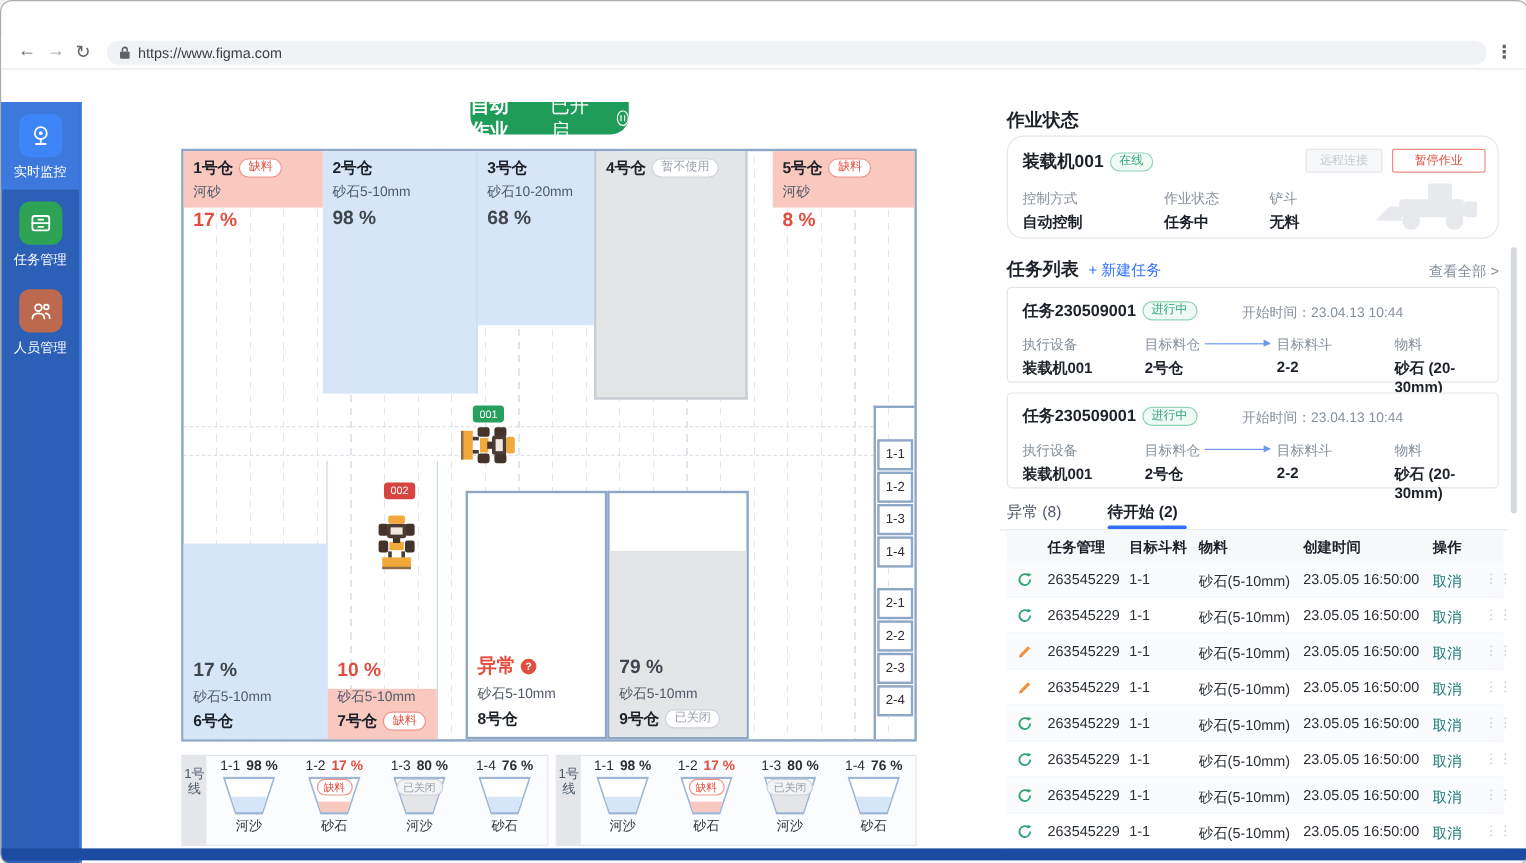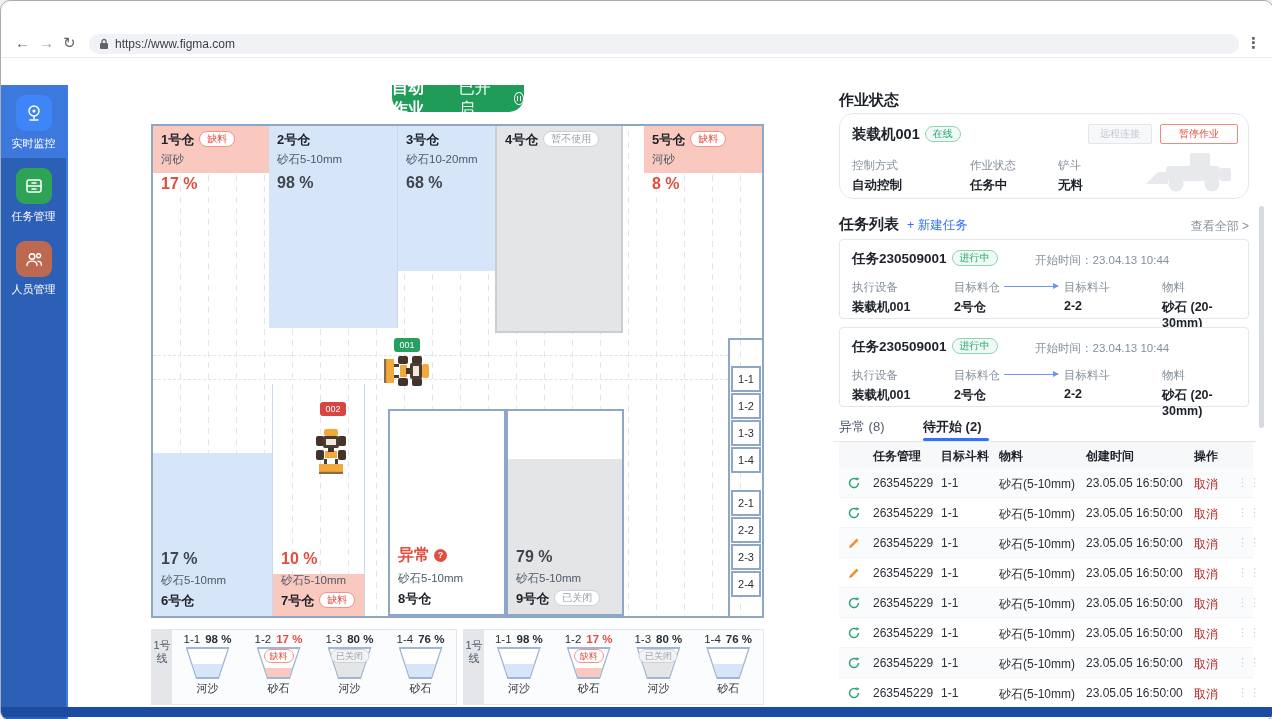--- a/index.html
+++ b/index.html
@@ -98,21 +98,21 @@
   .tabitem.on{color:#1d2129;font-weight:bold;}
   .tabline{position:absolute;height:3px;background:#3370ff;border-radius:2px;}
   .divider{position:absolute;height:1px;background:#e5e6eb;}
   .ttable{position:absolute;left:838px;top:441px;width:414px;}
   .thead{position:relative;height:26px;background:#f7f8fa;font-size:12px;font-weight:bold;color:#1d2129;}
   .thead span{position:absolute;top:6px;}
   .trow{position:relative;height:30px;border-bottom:1px solid #f2f3f5;font-size:12px;color:#2a2f36;box-sizing:border-box;}
   .trow.alt{background:#fafbfc;}
   .trow span{position:absolute;top:8px;}
   .trow .ic{left:8px;top:8px;position:absolute;}
-  .cancel{color:#b91c1c;}
+  .cancel{color:#0f766e;}
   .dragdots{color:#c9cdd4;letter-spacing:1px;font-size:11px;}
   .scrollthumb{position:absolute;left:1258px;top:205px;width:5px;height:222px;background:#d6d9de;border-radius:3px;}
   .footerstrip{position:absolute;left:0;right:0;top:706px;height:10px;background:#1b4ca1;z-index:40;}
 </style>
 </head>
 <body>
 
 <div class="window">
 
 

